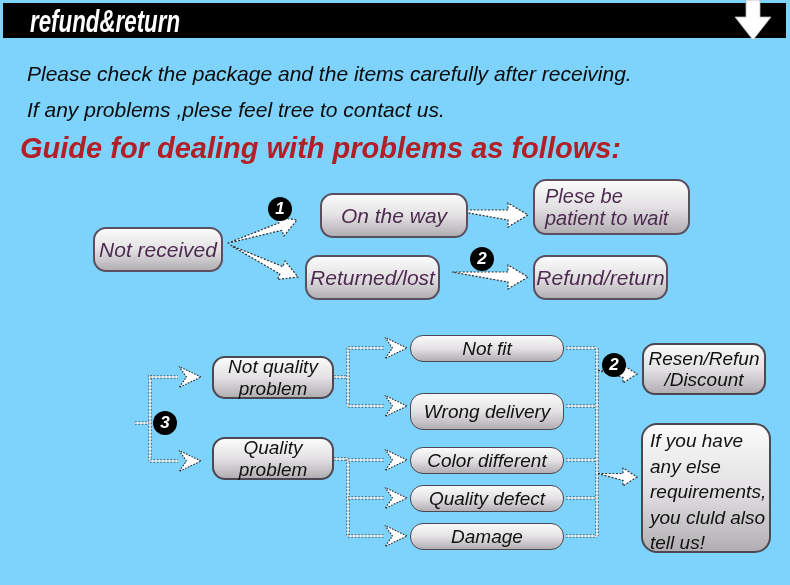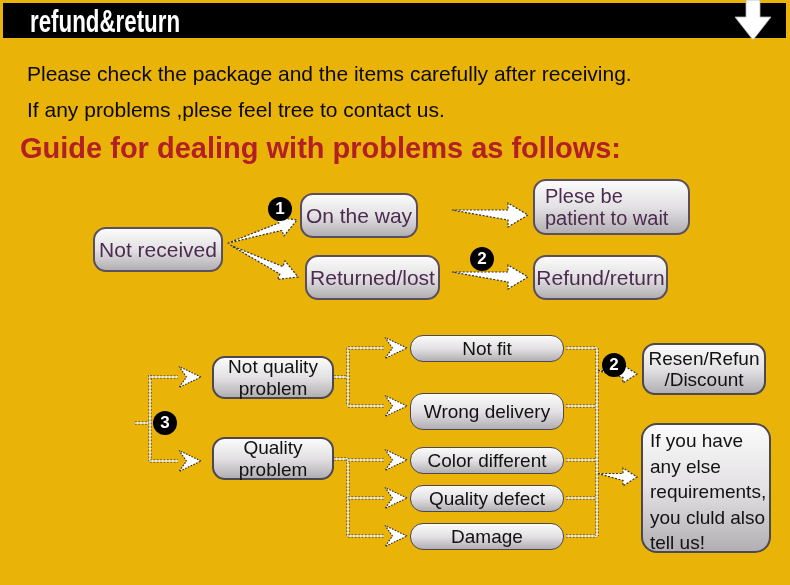--- a/index.html
+++ b/index.html
@@ -1,18 +1,19 @@
 <!DOCTYPE html>
 <html><head>
 <meta charset="utf-8">
 <style>
   html,body{margin:0;padding:0;background:#fff;}
   #app{
-    position:relative;width:790px;height:585px;background:#eab308;overflow:hidden;
+    position:relative;width:790px;height:585px;background:#7dd3fc;overflow:hidden;
     font-family:"Liberation Sans",sans-serif;
+    font-style:italic;
   }
   .banner{position:absolute;left:3px;top:3px;width:783px;height:35px;background:#000;}
   .banner-title{
     position:absolute;left:27px;top:1px;color:#fff;font-size:31px;font-weight:bold;
     letter-spacing:0px;transform:scaleX(0.72);transform-origin:left center;white-space:nowrap;
   }
   .banner-arrow{position:absolute;left:730px;top:0;z-index:3;}
   .intro{position:absolute;color:#0a0a0a;font-size:21px;white-space:nowrap;}
   .intro1{left:27px;top:62px;}
   .intro2{left:27px;top:98px;}
@@ -114,21 +115,21 @@
       </g>
       <g transform="translate(598 374) rotate(0)">
         <path d="M 0 -3.5 L 25 -3.5 L 25 -9 L 39 0 L 25 9 L 25 3.5 Z" stroke="#333" stroke-width="1.2" stroke-dasharray="2 1.6" fill="#ffffff"></path>
       </g>
       <g transform="translate(598 477) rotate(0)">
         <path d="M 0 -3.5 L 25 -3.5 L 25 -9 L 39 0 L 25 9 L 25 3.5 Z" stroke="#333" stroke-width="1.2" stroke-dasharray="2 1.6" fill="#ffffff"></path>
       </g>
     </svg>
 
   <div class="box s1" style="left:93px;top:227px;width:130px;height:45px;">Not received</div>
-  <div class="box s1" style="left:300px;top:193px;width:118px;height:45px;">On the way</div>
+  <div class="box s1" style="left:320px;top:193px;width:148px;height:45px;">On the way</div>
   <div class="box s1" style="left:305px;top:255px;width:135px;height:45px;">Returned/lost</div>
   <div class="box s1 leftalign" style="left:533px;top:179px;width:157px;height:56px;font-size:20px;">Plese be
 patient to wait</div>
   <div class="box s1" style="left:533px;top:255px;width:135px;height:45px;">Refund/return</div>
   <div class="badge" style="left:268px;top:197px;">1</div>
   <div class="badge" style="left:470px;top:247px;">2</div>
 
   <div class="box s2" style="left:212px;top:356px;width:122px;height:43px;">Not quality
 problem</div>
   <div class="box s2" style="left:212px;top:437px;width:122px;height:43px;">Quality

